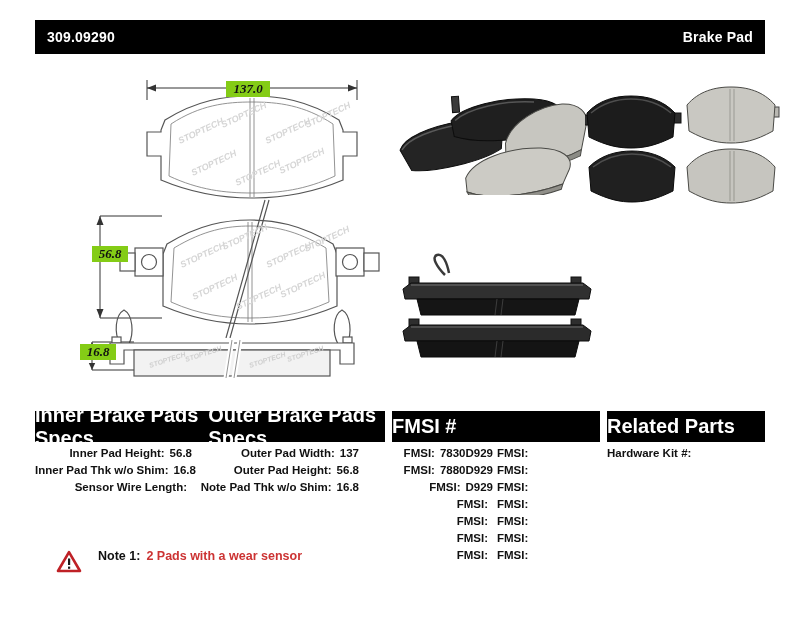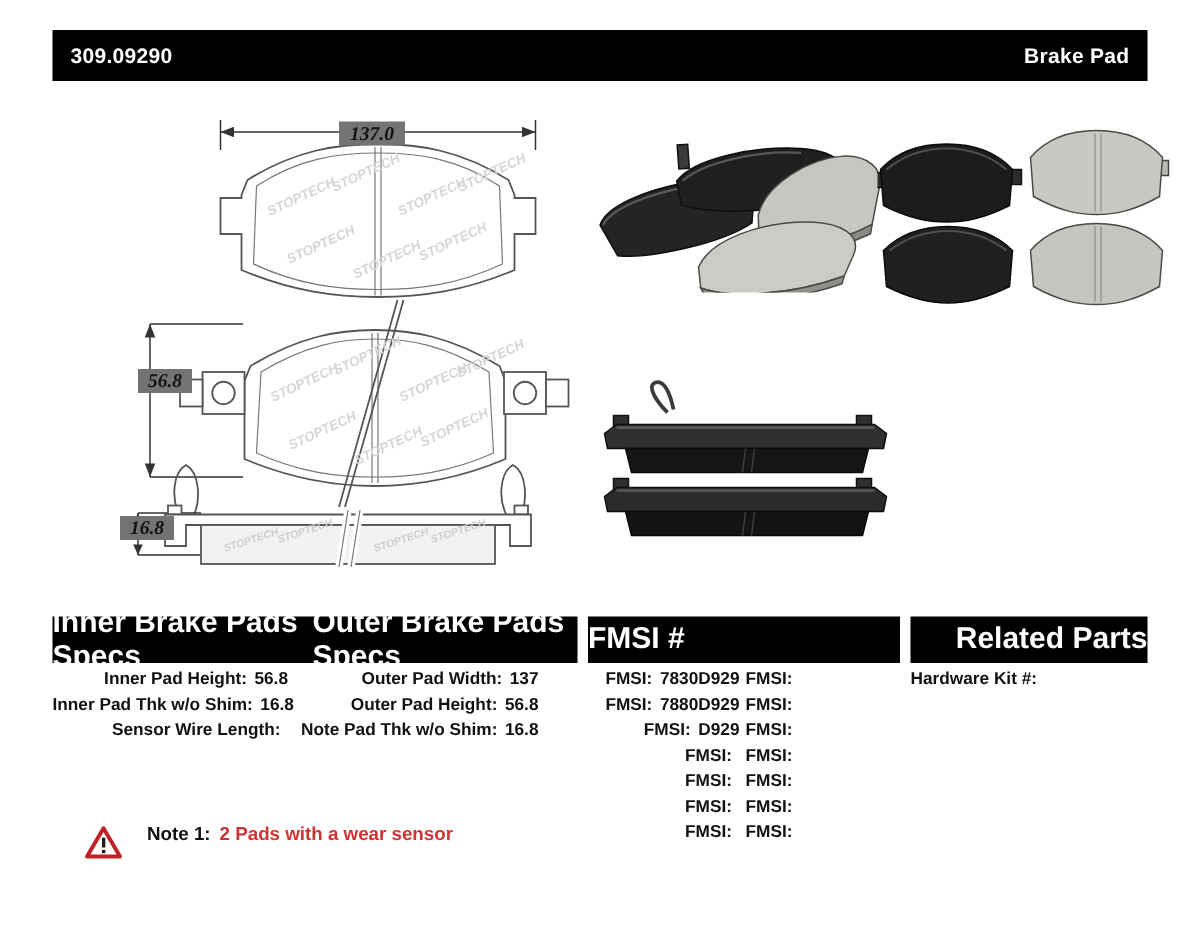--- a/index.html
+++ b/index.html
@@ -20,34 +20,34 @@
   .drawing { position: absolute; }
   .drawing svg { display: block; }
   .dline { stroke: #555; stroke-width: 1.2; fill: none; }
   .dline-thin { stroke: #777; stroke-width: 0.8; fill: none; }
   .dfill { fill: #fff; stroke: #555; stroke-width: 1.2; }
   .dim { stroke: #333; stroke-width: 1; fill: none; }
   .dimarrow { fill: #333; stroke: none; }
   .wmtext { fill: #d6d6d6; font-size: 9px; font-weight: bold; font-style: italic; font-family: "Liberation Sans", sans-serif; }
   .wmtext3 { fill: #cfcfcf; font-size: 7px; font-weight: bold; font-style: italic; font-family: "Liberation Sans", sans-serif; }
   .dim-label {
-    position: absolute; background: #737373; padding: 0 3px;
+    position: absolute; background: #84cc16; padding: 0 3px;
     font-family: "Liberation Serif", serif; font-style: italic; font-weight: bold;
     font-size: 13px; color: #111; text-align: center;
   }
   
   .photo { position: absolute; }
   
   .thead {
     position: absolute; top: 411px; height: 31px; background: #000; color: #fff;
     display: flex; align-items: center; font-weight: bold; font-size: 20px;
   }
   .thead.specs { left: 35px; width: 350px; justify-content: space-around; }
   .thead.fmsi  { left: 392px; width: 208px; justify-content: flex-start; }
-  .thead.related { left: 607px; width: 158px; justify-content: flex-end; }
+  .thead.related { left: 607px; width: 158px; justify-content: flex-start; }
   .tcol { position: absolute; top: 445px; font-size: 11.5px; font-weight: bold; color: #111; }
   .tcol .srow { height: 17px; line-height: 17px; white-space: nowrap; }
   .col-inner { left: 35px;  width: 157px; text-align: right; }
   .col-outer { left: 197px; width: 162px; text-align: right; }
   .col-fmsi-l { left: 393px; width: 100px; text-align: right; }
   .col-fmsi-r { left: 497px; width: 100px; text-align: left; }
   .col-related { left: 607px; width: 158px; text-align: left; }
   .sval { margin-left: 5px; }
   
   .notes { position: absolute; left: 56px; top: 548px; display: flex; align-items: flex-start; }

